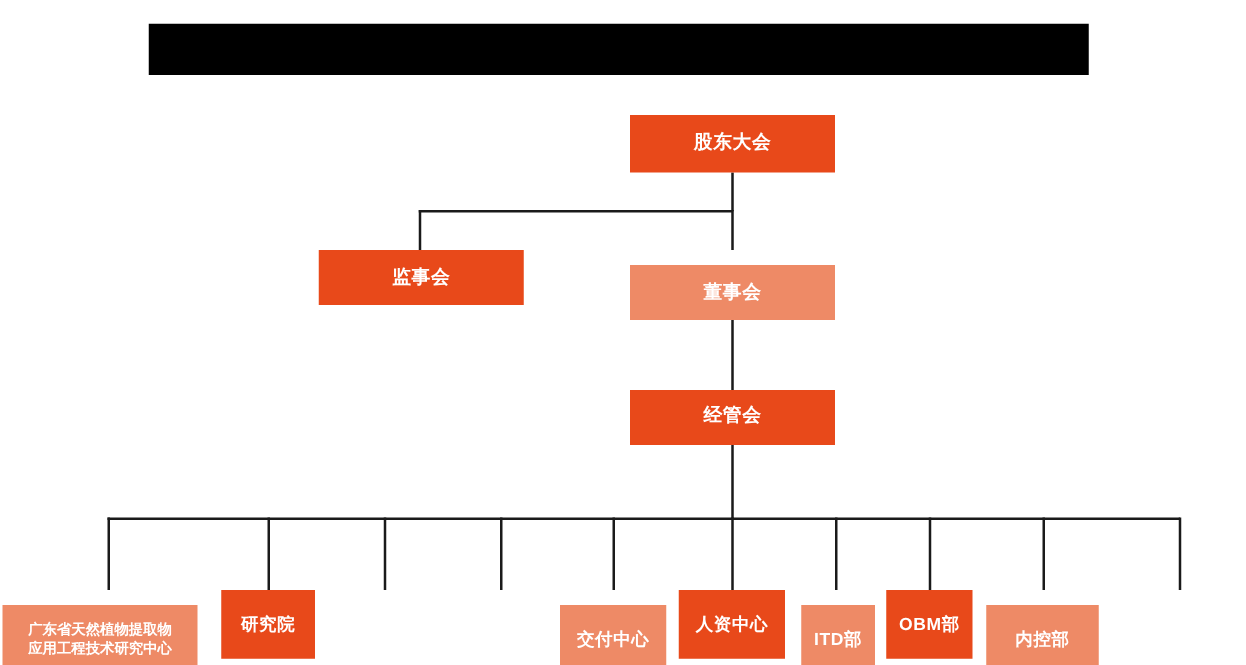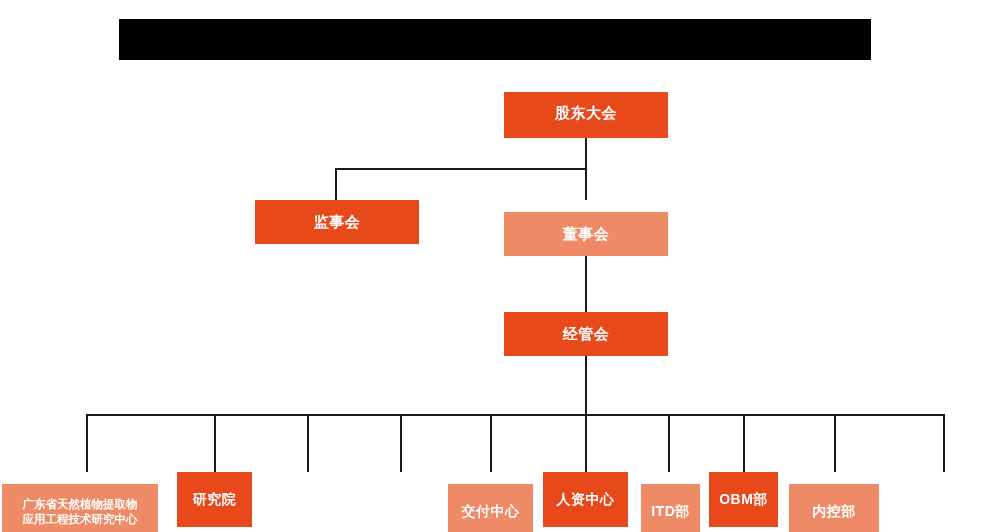--- a/index.html
+++ b/index.html
@@ -97,21 +97,21 @@
     <span>股东大会</span>
   </div>
 
   <div class="node node-l2 dark" style="left:255px; top:200px; width:164px; height:44px;">
     <span>监事会</span>
   </div>
   <div class="node node-l2 light" style="left:504px; top:200px; width:164px; height:44px;">
     <span>董事会</span>
   </div>
 
-  <div class="node node-l3 dark" style="left:504px; top:312px; width:164px; height:44px;">
+  <div class="node node-l3 dark" style="left:504px; top:312px; width:164px; height:44px;font-family:Liberation Mono, monospace;">
     <span>经管会</span>
   </div>
 
   <div class="node node-l4 light small-text" style="left:2px; top:472px; width:156px; height:55px;">
     <span>广东省天然植物提取物应用工程技术研究中心</span>
   </div>
   <div class="node node-l4 dark" style="left:177px; top:472px; width:75px; height:55px;">
     <span>研究院</span>
   </div>
   <div class="node node-l4 light" style="left:448px; top:472px; width:85px; height:55px;">

